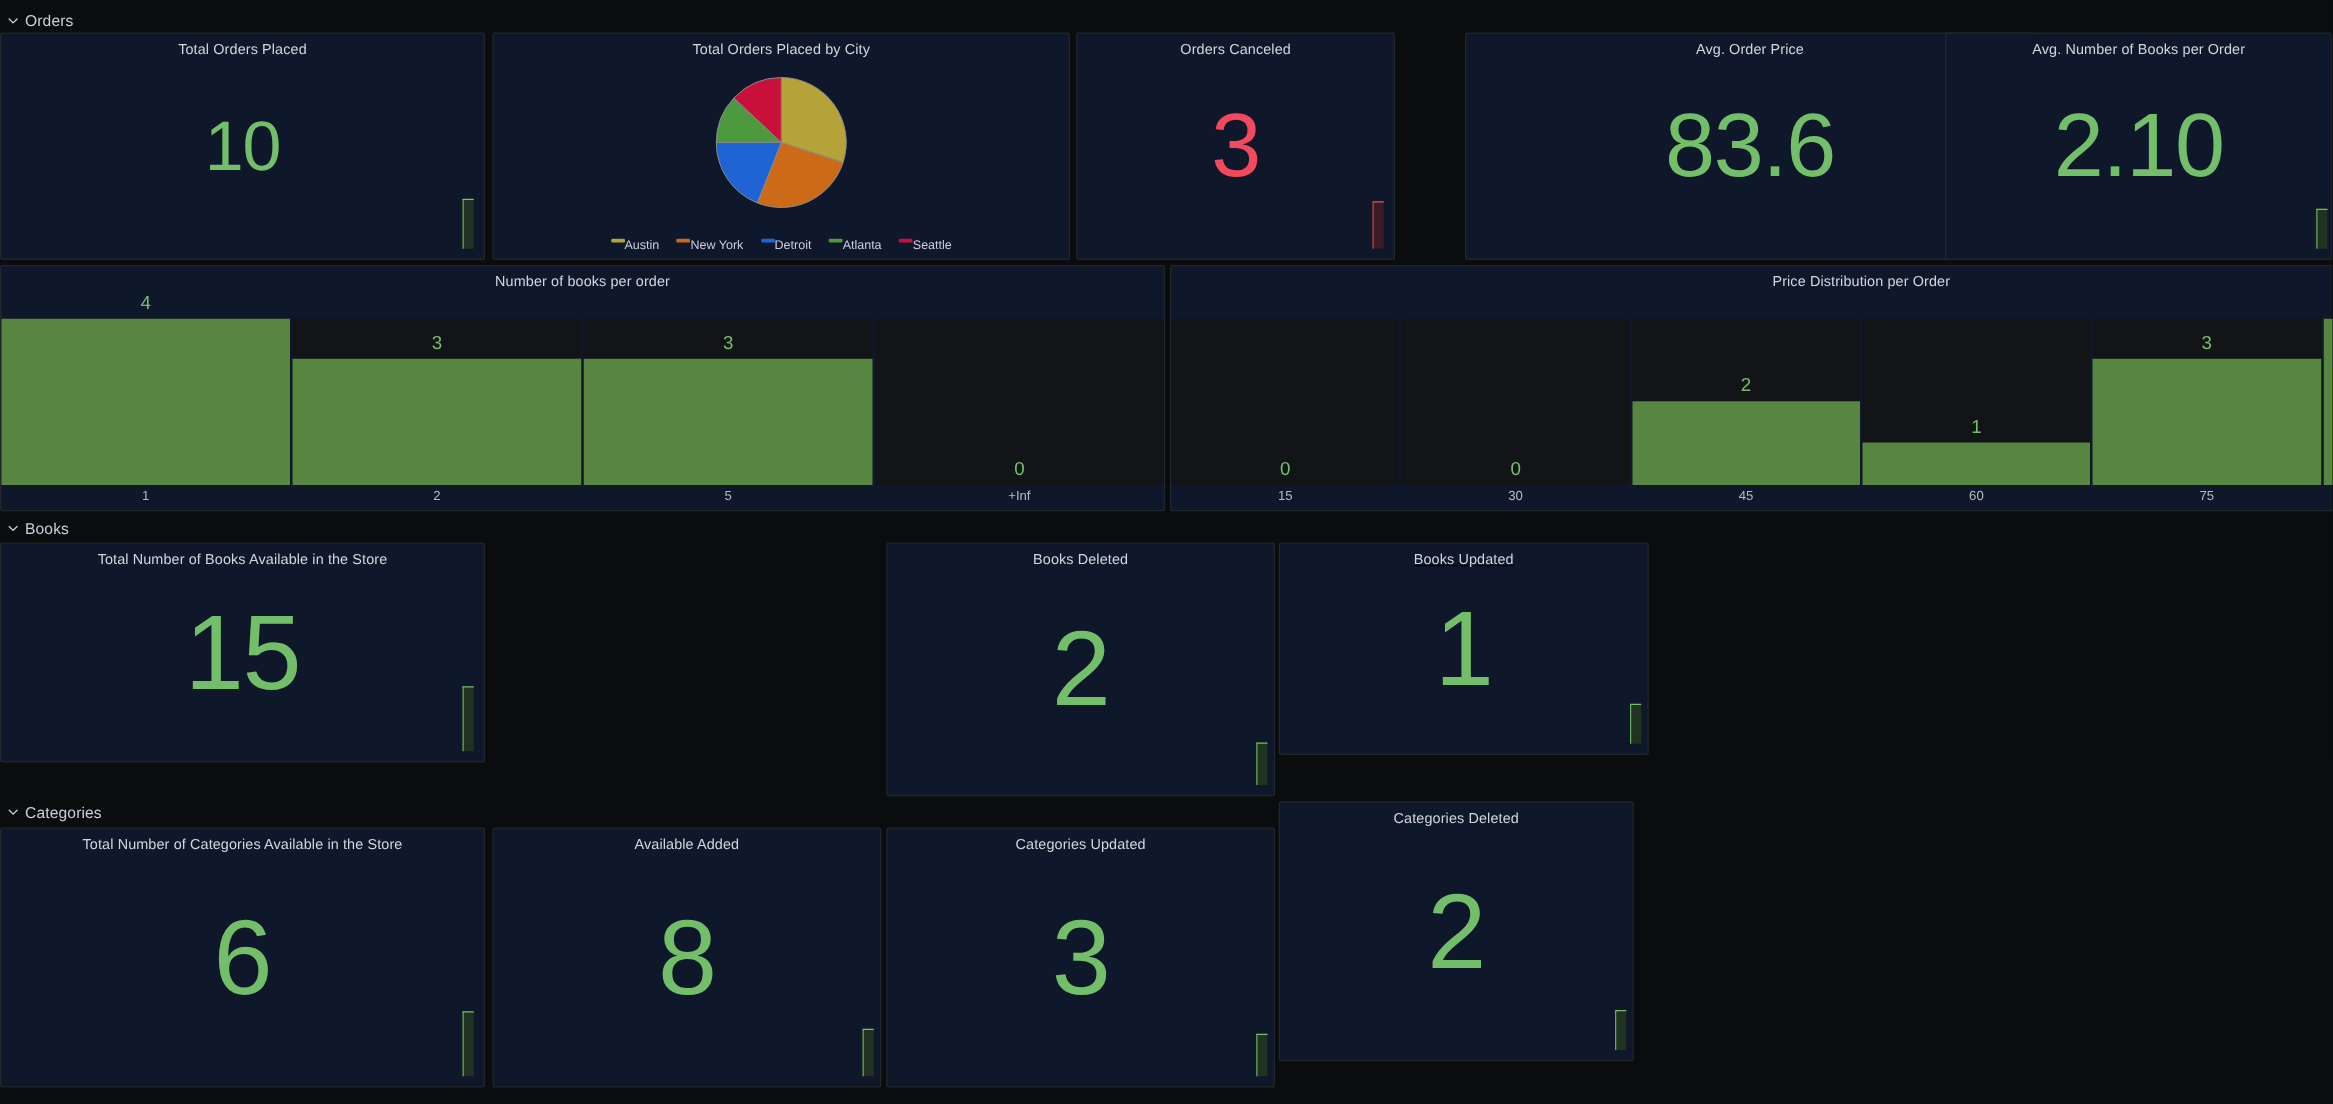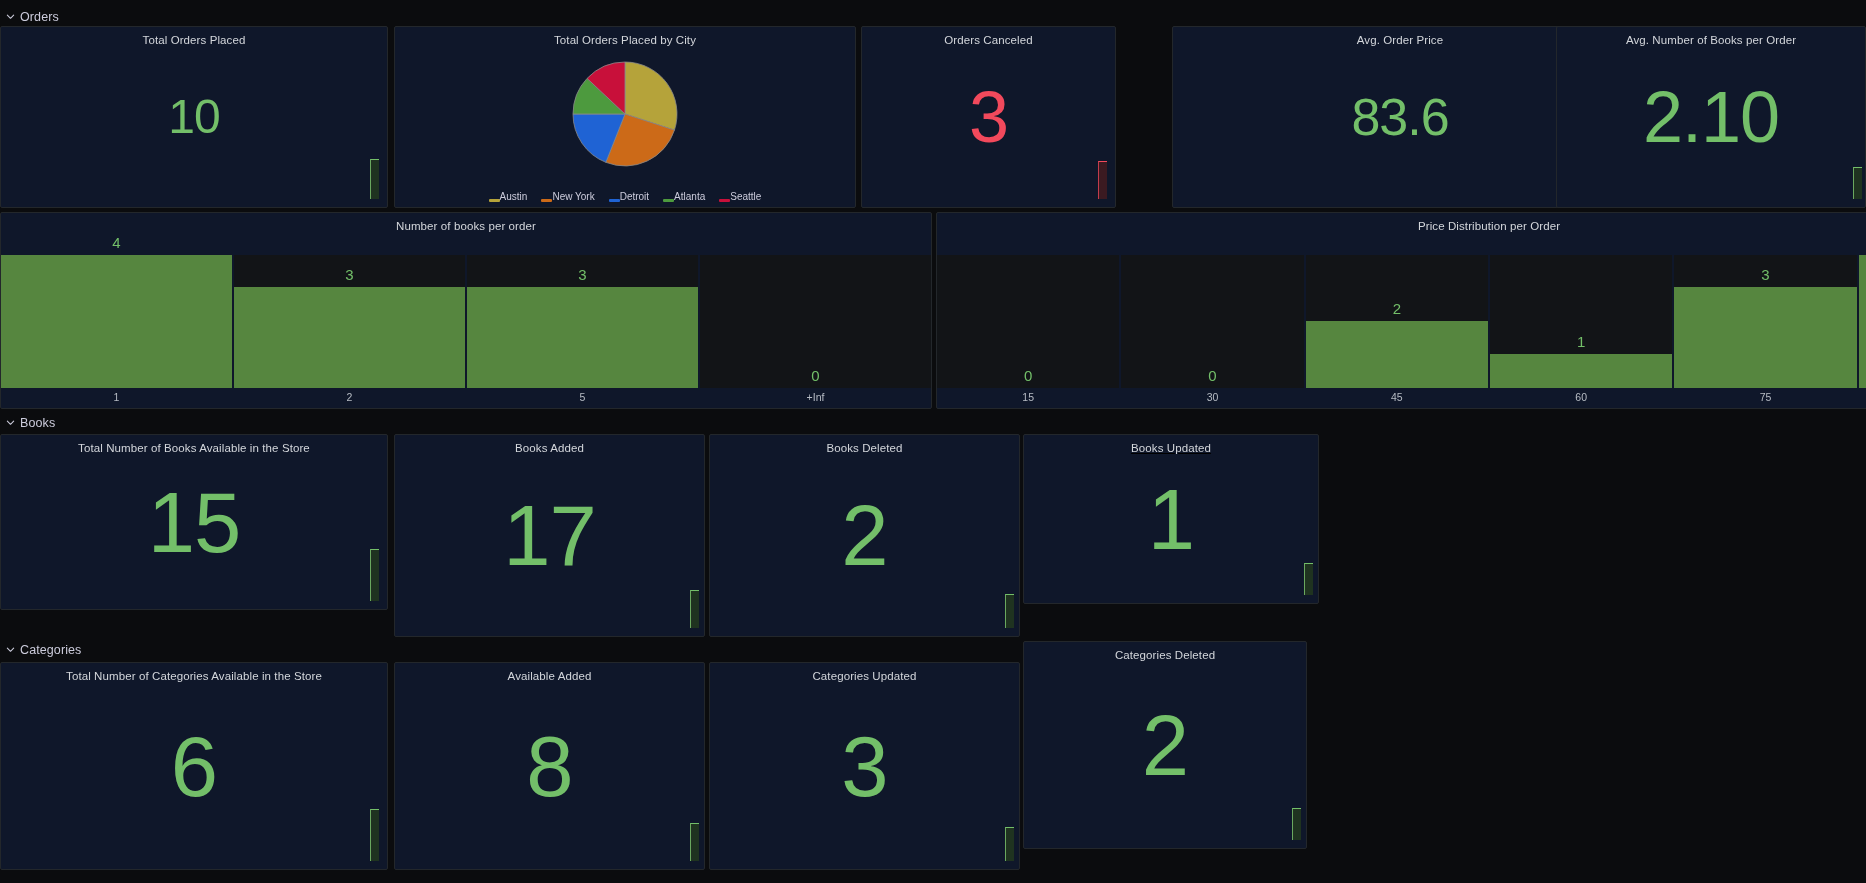--- a/index.html
+++ b/index.html
@@ -104,21 +104,21 @@
     position: absolute;
     left: 0; right: 0;
     bottom: 5px;
     display: flex;
     align-items: center;
     justify-content: center;
     gap: 14px;
     font-size: 10px;
     color: #ccccdc;
   }
-  .legend-item { display: flex; align-items: flex-end; gap: 0; cursor: pointer; }
+  .legend-item { display: flex; align-items: flex-start; gap: 0; cursor: pointer; }
   .legend-swatch { width: 11px; height: 3px; border-radius: 1px; display:inline-block; }
 
   
   .hist-body {
     position: absolute;
     left: 0; right: 0;
     top: 20px; bottom: 0;
   }
   .hist-cols {
     position: absolute;
@@ -180,21 +180,21 @@
       <svg width="9" height="9" viewBox="0 0 10 10">
           <path d="M1.5 3.5 L5 7 L8.5 3.5" fill="none" stroke="#ccccdc" stroke-width="1.2" stroke-linecap="round" stroke-linejoin="round"></path>
         </svg>
     </span>
     <span class="section-title">Orders</span>
   </div>
 
   <div class="panel" style="left:0px; top:26px; width:388px; height:182px;">
     <div class="panel-title">Total Orders Placed</div>
     <div class="stat-body">
-      <div class="stat-value" style="font-size:48px;">10</div>
+      <div class="stat-value" style="font-size:56px;">10</div>
     </div>
     <div class="sparkbar" style="right:8px; bottom:8px; height:40px;"></div>
   </div>
 
   <div class="panel" style="left:394px; top:26px; width:462px; height:182px;">
     <div class="panel-title">Total Orders Placed by City</div>
     <div class="pie-wrap">
       <svg id="pie-svg" width="108" height="108" viewBox="0 0 108 108">
           <path d="M 54 54 L 54 2 A 52 52 0 0 1 103.45493884734799 70.06888370749726 Z" fill="#b5a33a" stroke="#8a8a8a" stroke-width="0.8"></path>
           <path d="M 54 54 L 103.45493884734799 70.06888370749726 A 52 52 0 0 1 34.857523260396746 102.34837726618906 Z" fill="#cc6a18" stroke="#8a8a8a" stroke-width="0.8"></path>
@@ -231,21 +231,21 @@
     <div class="panel-title">Orders Canceled</div>
     <div class="stat-body">
       <div class="stat-value red" style="font-size:72px;">3</div>
     </div>
     <div class="sparkbar red" style="right:8px; bottom:8px; height:38px;"></div>
   </div>
 
   <div class="panel" style="left:1172px; top:26px; width:456px; height:182px;">
     <div class="panel-title">Avg. Order Price</div>
     <div class="stat-body">
-      <div class="stat-value" style="font-size:52px;">83.6</div>
+      <div class="stat-value" style="font-size:72px;">83.6</div>
     </div>
     <div class="sparkbar" style="right:8px; bottom:8px; height:34px;"></div>
   </div>
 
   <div class="panel" style="left:1556px; top:26px; width:310px; height:182px;">
     <div class="panel-title">Avg. Number of Books per Order</div>
     <div class="stat-body">
       <div class="stat-value" style="font-size:72px;">2.10</div>
     </div>
     <div class="sparkbar" style="right:3px; bottom:8px; height:32px;"></div>
@@ -341,27 +341,20 @@
   </div>
 
   <div class="panel" style="left:0px; top:434px; width:388px; height:176px;">
     <div class="panel-title">Total Number of Books Available in the Store</div>
     <div class="stat-body">
       <div class="stat-value" style="font-size:85px;">15</div>
     </div>
     <div class="sparkbar" style="right:8px; bottom:8px; height:52px;"></div>
   </div>
 
-  <div class="panel" style="left:394px; top:434px; width:311px; height:203px;">
-    <div class="panel-title">Books Added</div>
-    <div class="stat-body">
-      <div class="stat-value" style="font-size:85px;">17</div>
-    </div>
-    <div class="sparkbar" style="right:5px; bottom:8px; height:38px;"></div>
-  </div>
 
   <div class="panel" style="left:709px; top:434px; width:311px; height:203px;">
     <div class="panel-title">Books Deleted</div>
     <div class="stat-body">
       <div class="stat-value" style="font-size:85px;">2</div>
     </div>
     <div class="sparkbar" style="right:5px; bottom:8px; height:34px;"></div>
   </div>
 
   <div class="panel" style="left:1023px; top:434px; width:296px; height:170px;text-decoration:underline;">

